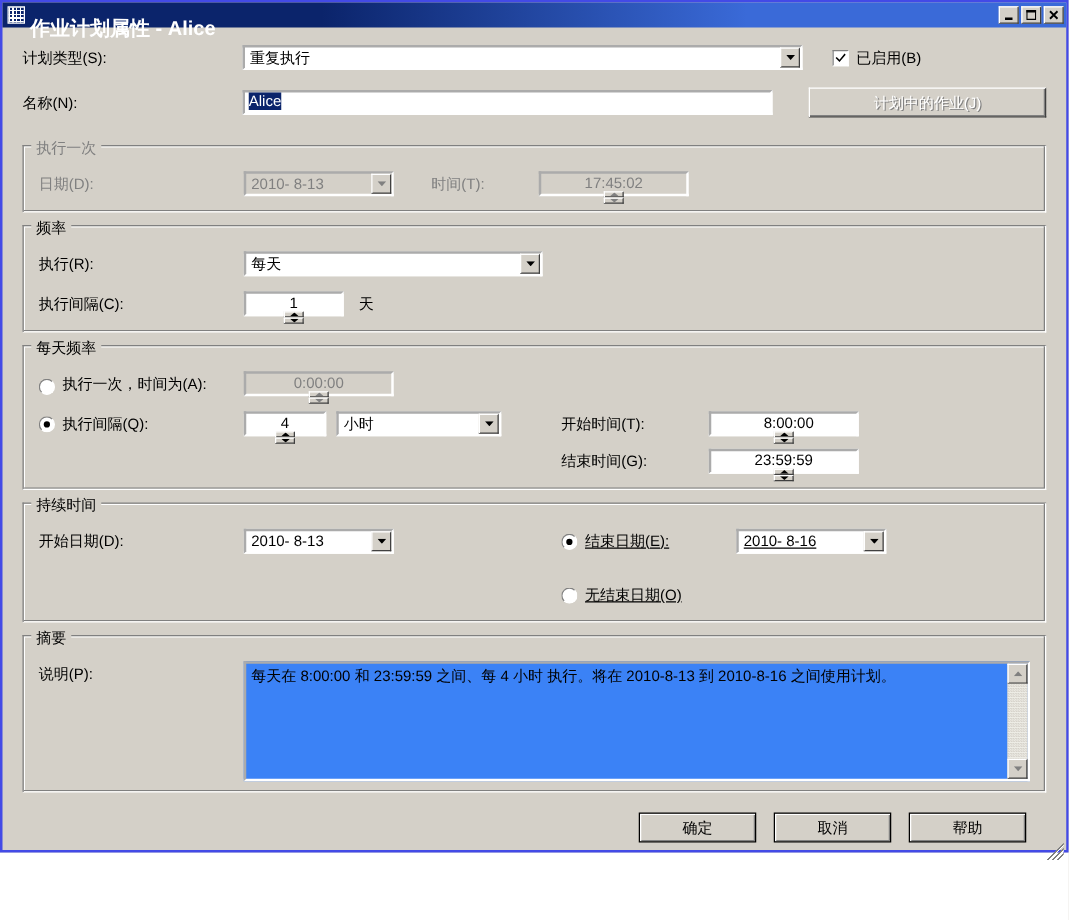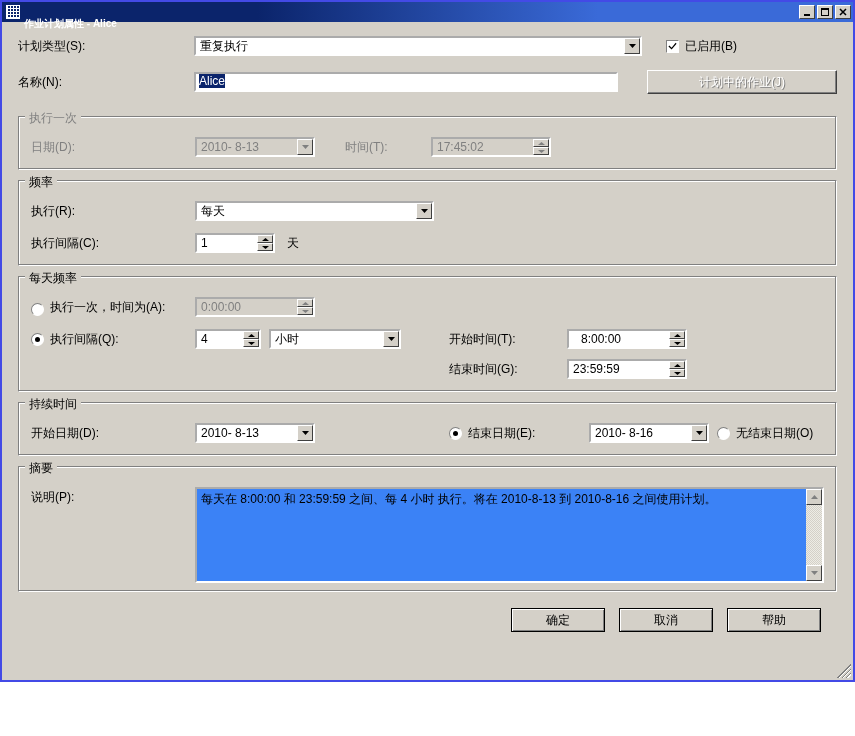--- a/index.html
+++ b/index.html
@@ -30,21 +30,21 @@
   .sys-icon{
     width:14px;height:14px;margin-right:4px;
     display:inline-block;
     background:
       repeating-linear-gradient(0deg,#fff 0 1px,transparent 1px 3px),
       repeating-linear-gradient(90deg,#fff 0 1px,transparent 1px 3px);
     background-color:#0B246B;
     border:1px solid #fff;
     box-sizing:border-box;
   }
-  .titlebar-text{flex:1;font-weight:bold;font-size:10px;white-space:pre;margin-top:23px;}
+  .titlebar-text{flex:1;font-weight:bold;font-size:16px;white-space:pre;margin-top:23px;}
   .win-btns{display:flex;gap:2px;}
   .win-btn{
     width:16px;height:14px;
     background:#D4D0C8;
     border:1px solid #fff;
     border-right-color:#404040;border-bottom-color:#404040;
     display:flex;align-items:center;justify-content:center;
     font-family:"Segoe UI Symbol","Arial";
     font-size:10px;line-height:10px;color:#000;
     box-sizing:border-box;
@@ -87,21 +87,21 @@
     background:#D4D0C8;
     border:1px solid #fff;
     border-right-color:#404040;border-bottom-color:#404040;
     box-sizing:border-box;
     display:flex;align-items:center;justify-content:center;
   }
   .dd-btn svg{display:block;}
   .spinner{
     display:flex;align-items:center;
     height:20px;box-sizing:border-box;
-    border:2px inset #fff;background:#fff;
+    border:2px inset #fff;background:#fff;flex-direction:column;
   }
   .spinner-dis{background:#D4D0C8;color:#808080;}
   .spinner .value{flex:1;padding:0 4px;}
   .spin-btns{display:flex;flex-direction:column;width:16px;height:16px;}
   .spin-btn{
     flex:1;background:#D4D0C8;
     border:1px solid #fff;border-right-color:#404040;border-bottom-color:#404040;
     box-sizing:border-box;display:flex;align-items:center;justify-content:center;
   }
   .spin-btn svg{display:block;}
@@ -409,21 +409,21 @@
         <div class="lbl" style="width:164px;height:20px;display:flex;align-items:center;">开始日期(D):</div>
         <div class="select" style="width:120px;">
           <span class="value">2010- 8-13</span>
           <div class="dd-btn">
               <svg width="7" height="4">
                 <path d="M0 0 H7 L3.5 4 Z" fill="#000"></path>
               </svg>
             </div>
         </div>
         <div style="width:134px;"></div>
-        <div style="display:flex;flex-direction:row;gap:8px;">
+        <div style="display:flex;flex-direction:column;gap:25px;text-decoration:underline;">
           <div style="display:flex;align-items:center;">
             <div style="width:140px;display:flex;align-items:center;">
               <span class="rb checked"></span>
               <span>结束日期(E):</span>
             </div>
             <div class="select" style="width:120px;">
               <span class="value">2010- 8-16</span>
               <div class="dd-btn">
                   <svg width="7" height="4">
                     <path d="M0 0 H7 L3.5 4 Z" fill="#000"></path>

